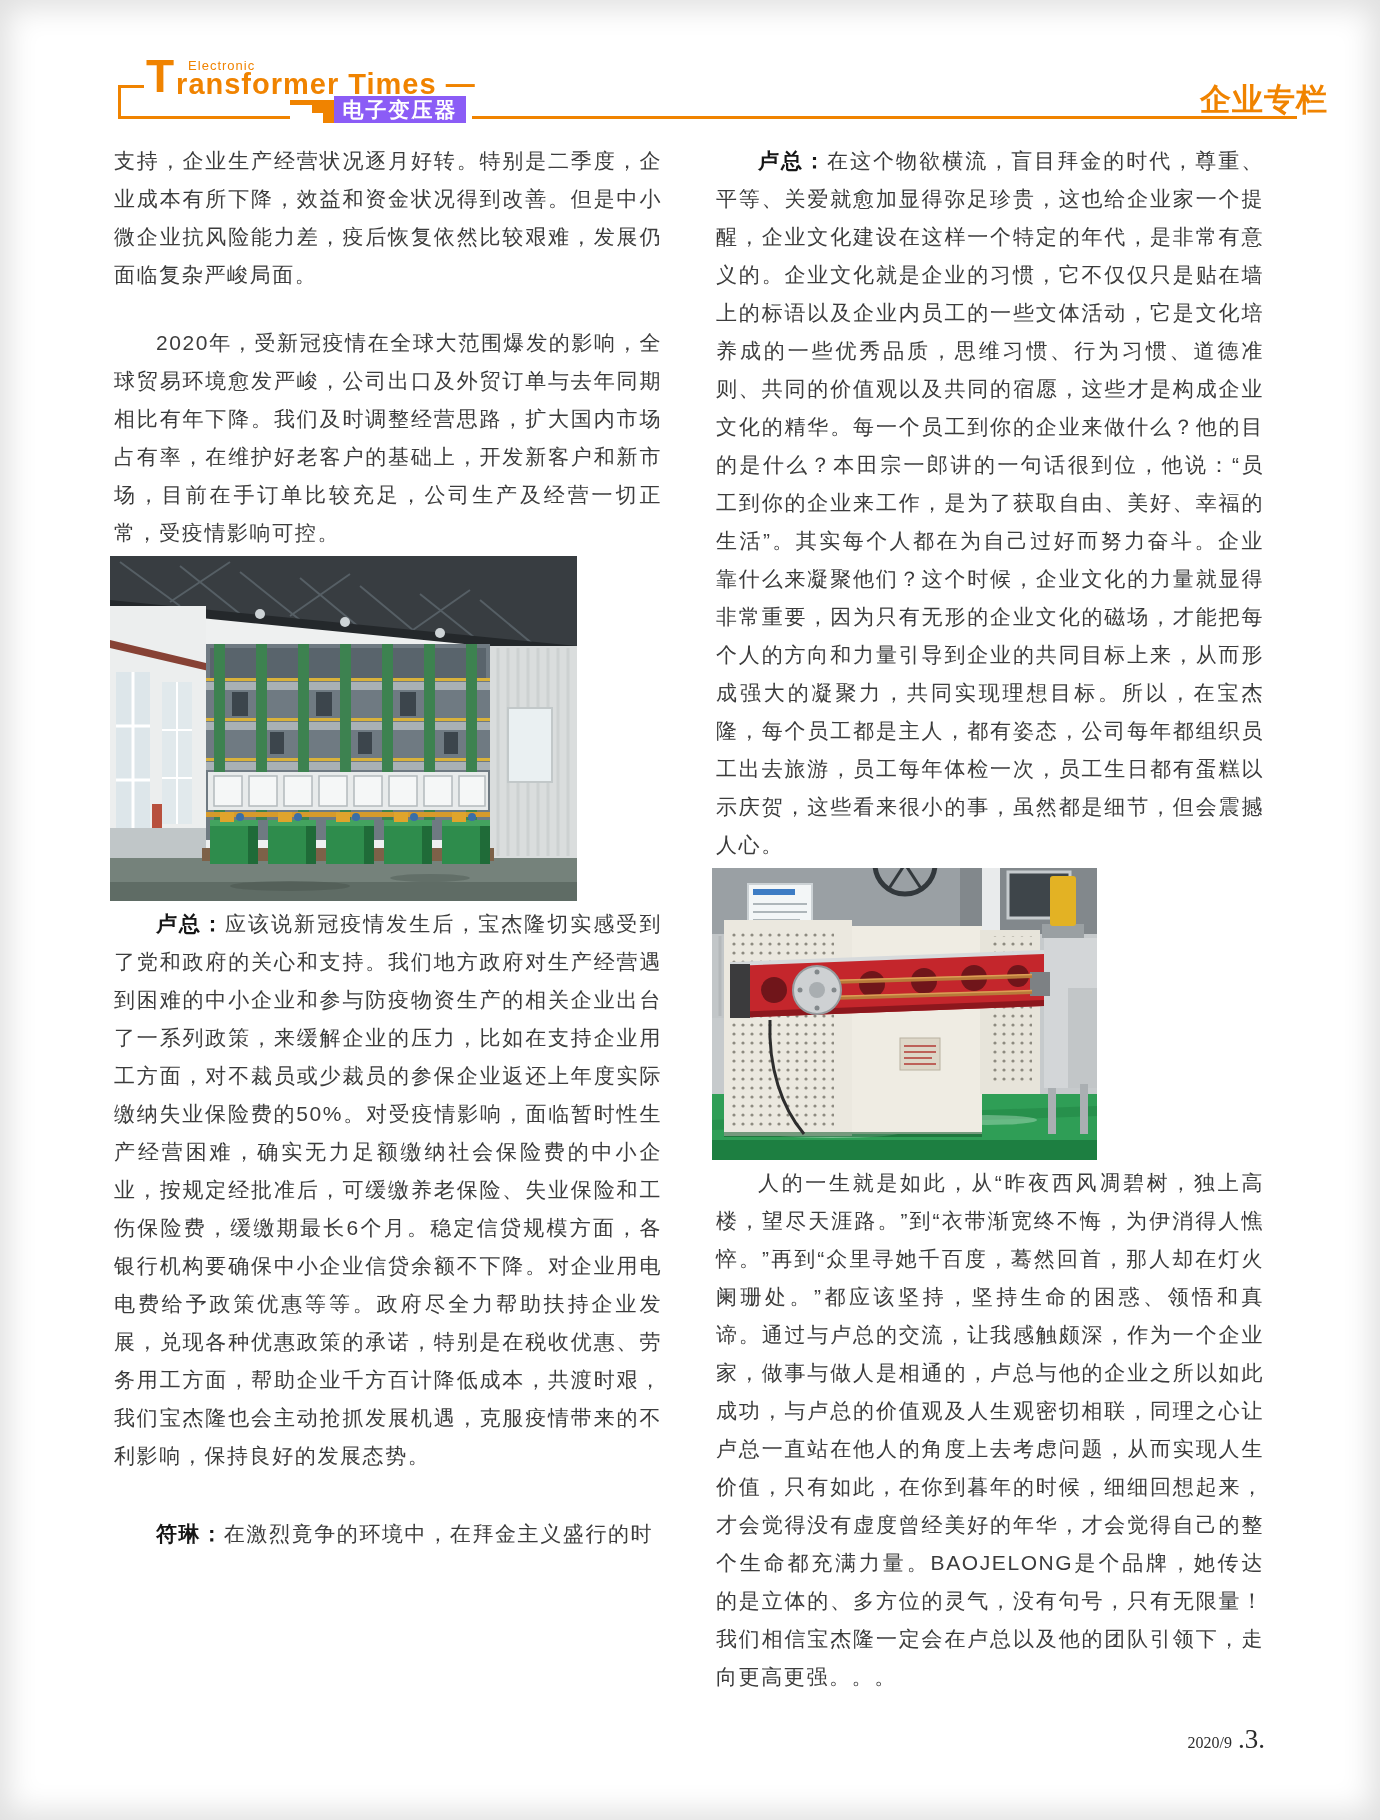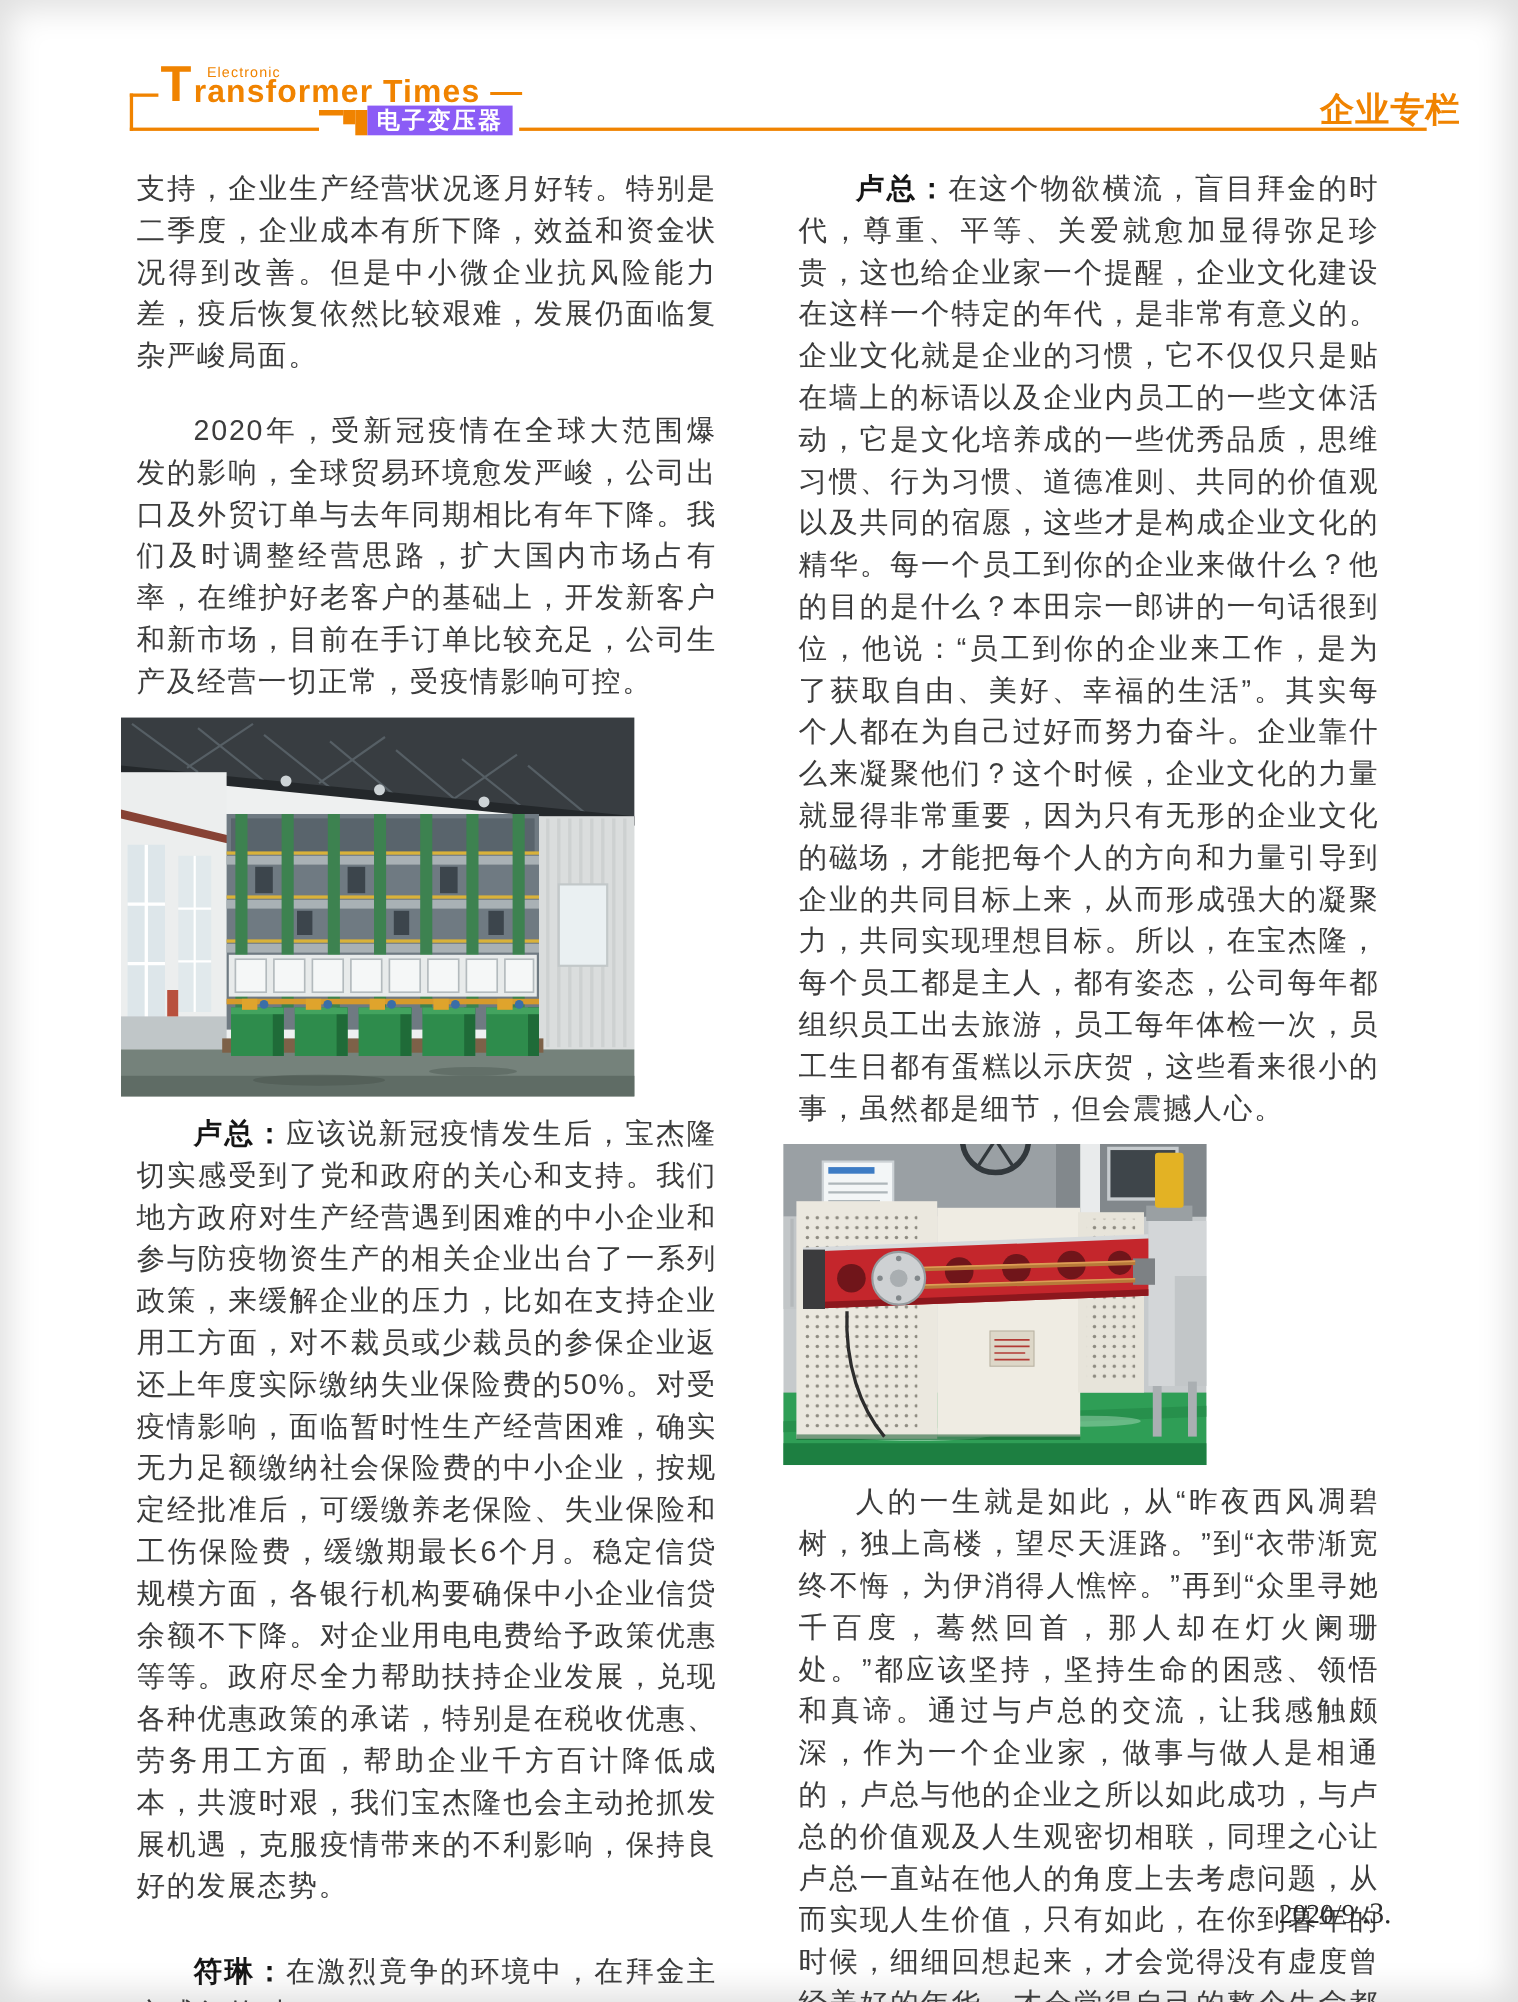--- a/index.html
+++ b/index.html
@@ -32,38 +32,38 @@
   .hline-2{left:472px;top:116px;width:825px;height:3px;}
   .column-label{
     position:absolute;left:1200px;top:79px;color:#f08300;
     font-size:31px;font-weight:700;letter-spacing:1px;
   }
   
   .col{position:absolute;top:138px;width:556px;}
   .col-left{left:110px;}
   .col-right{left:712px;}
   .col p{
-    margin:14px;font-size:26px;line-height:38px;color:#3c3c3c;
+    margin:4px;font-size:21px;line-height:38px;color:#3c3c3c;
     text-align:justify;letter-spacing:1.6px;
   }
   .col p.indent{text-indent:2em;}
   .speaker{font-weight:700;color:#161616;}
   .mb30{margin-bottom:30px !important;}
   .mb26{margin-bottom:26px !important;}
   .mb40{margin-bottom:40px !important;}
   figure.photo{margin:0;padding:0;overflow:hidden;}
   .photo-1{width:467px;height:345px;margin-top:8px;margin-bottom:44px;}
   .photo-2{width:385px;height:292px;margin-left:11px;margin-top:13px;margin-bottom:45px;}
   figure.photo svg{display:block;}
   
   .footer{
     position:absolute;left:1040px;top:1724px;width:225px;text-align:right;
     font-family:"Liberation Serif","DejaVu Serif",serif;color:#2c2c2c;
   }
-  .footer .issue{font-size:25px;}
+  .footer .issue{font-size:16px;}
   .footer .pageno{font-size:27px;margin-left:6px;}
 </style>
 </head>
 <body>
 
 <div class="page">
 
   <div class="dash-left hline"></div>
   <div class="vline vline-logo"></div>
   <div class="hline hline-1"></div>

